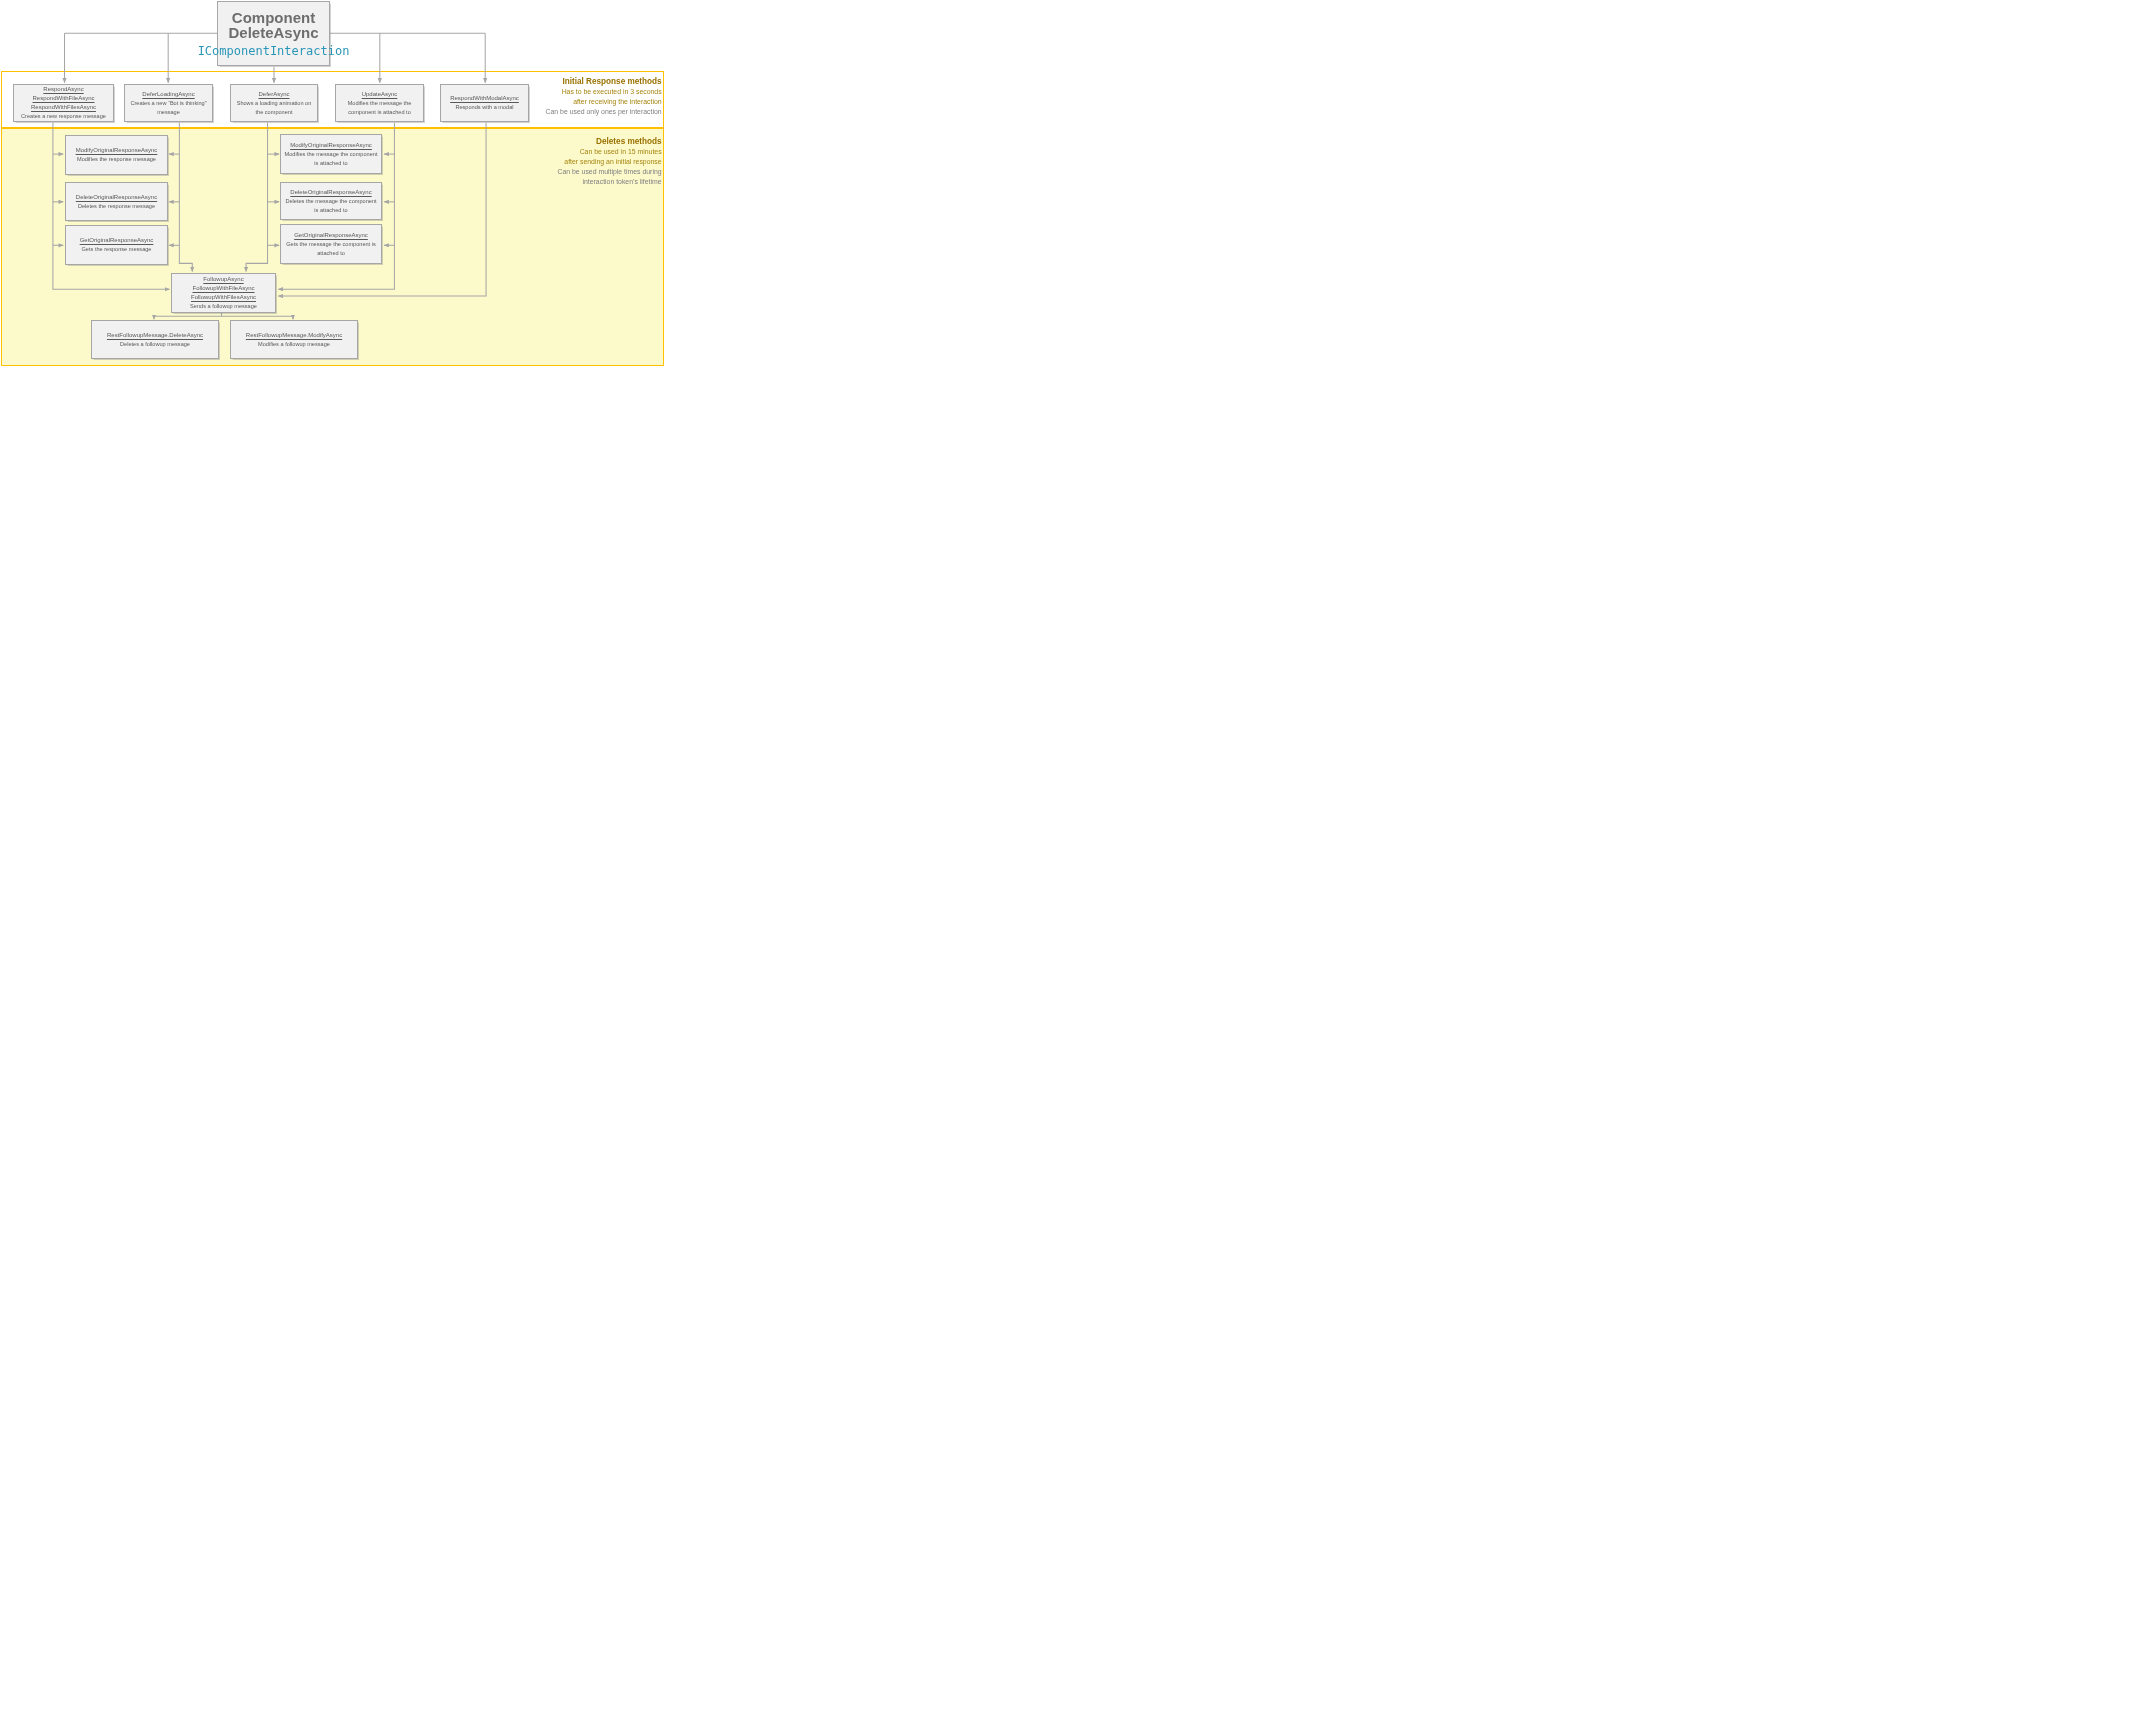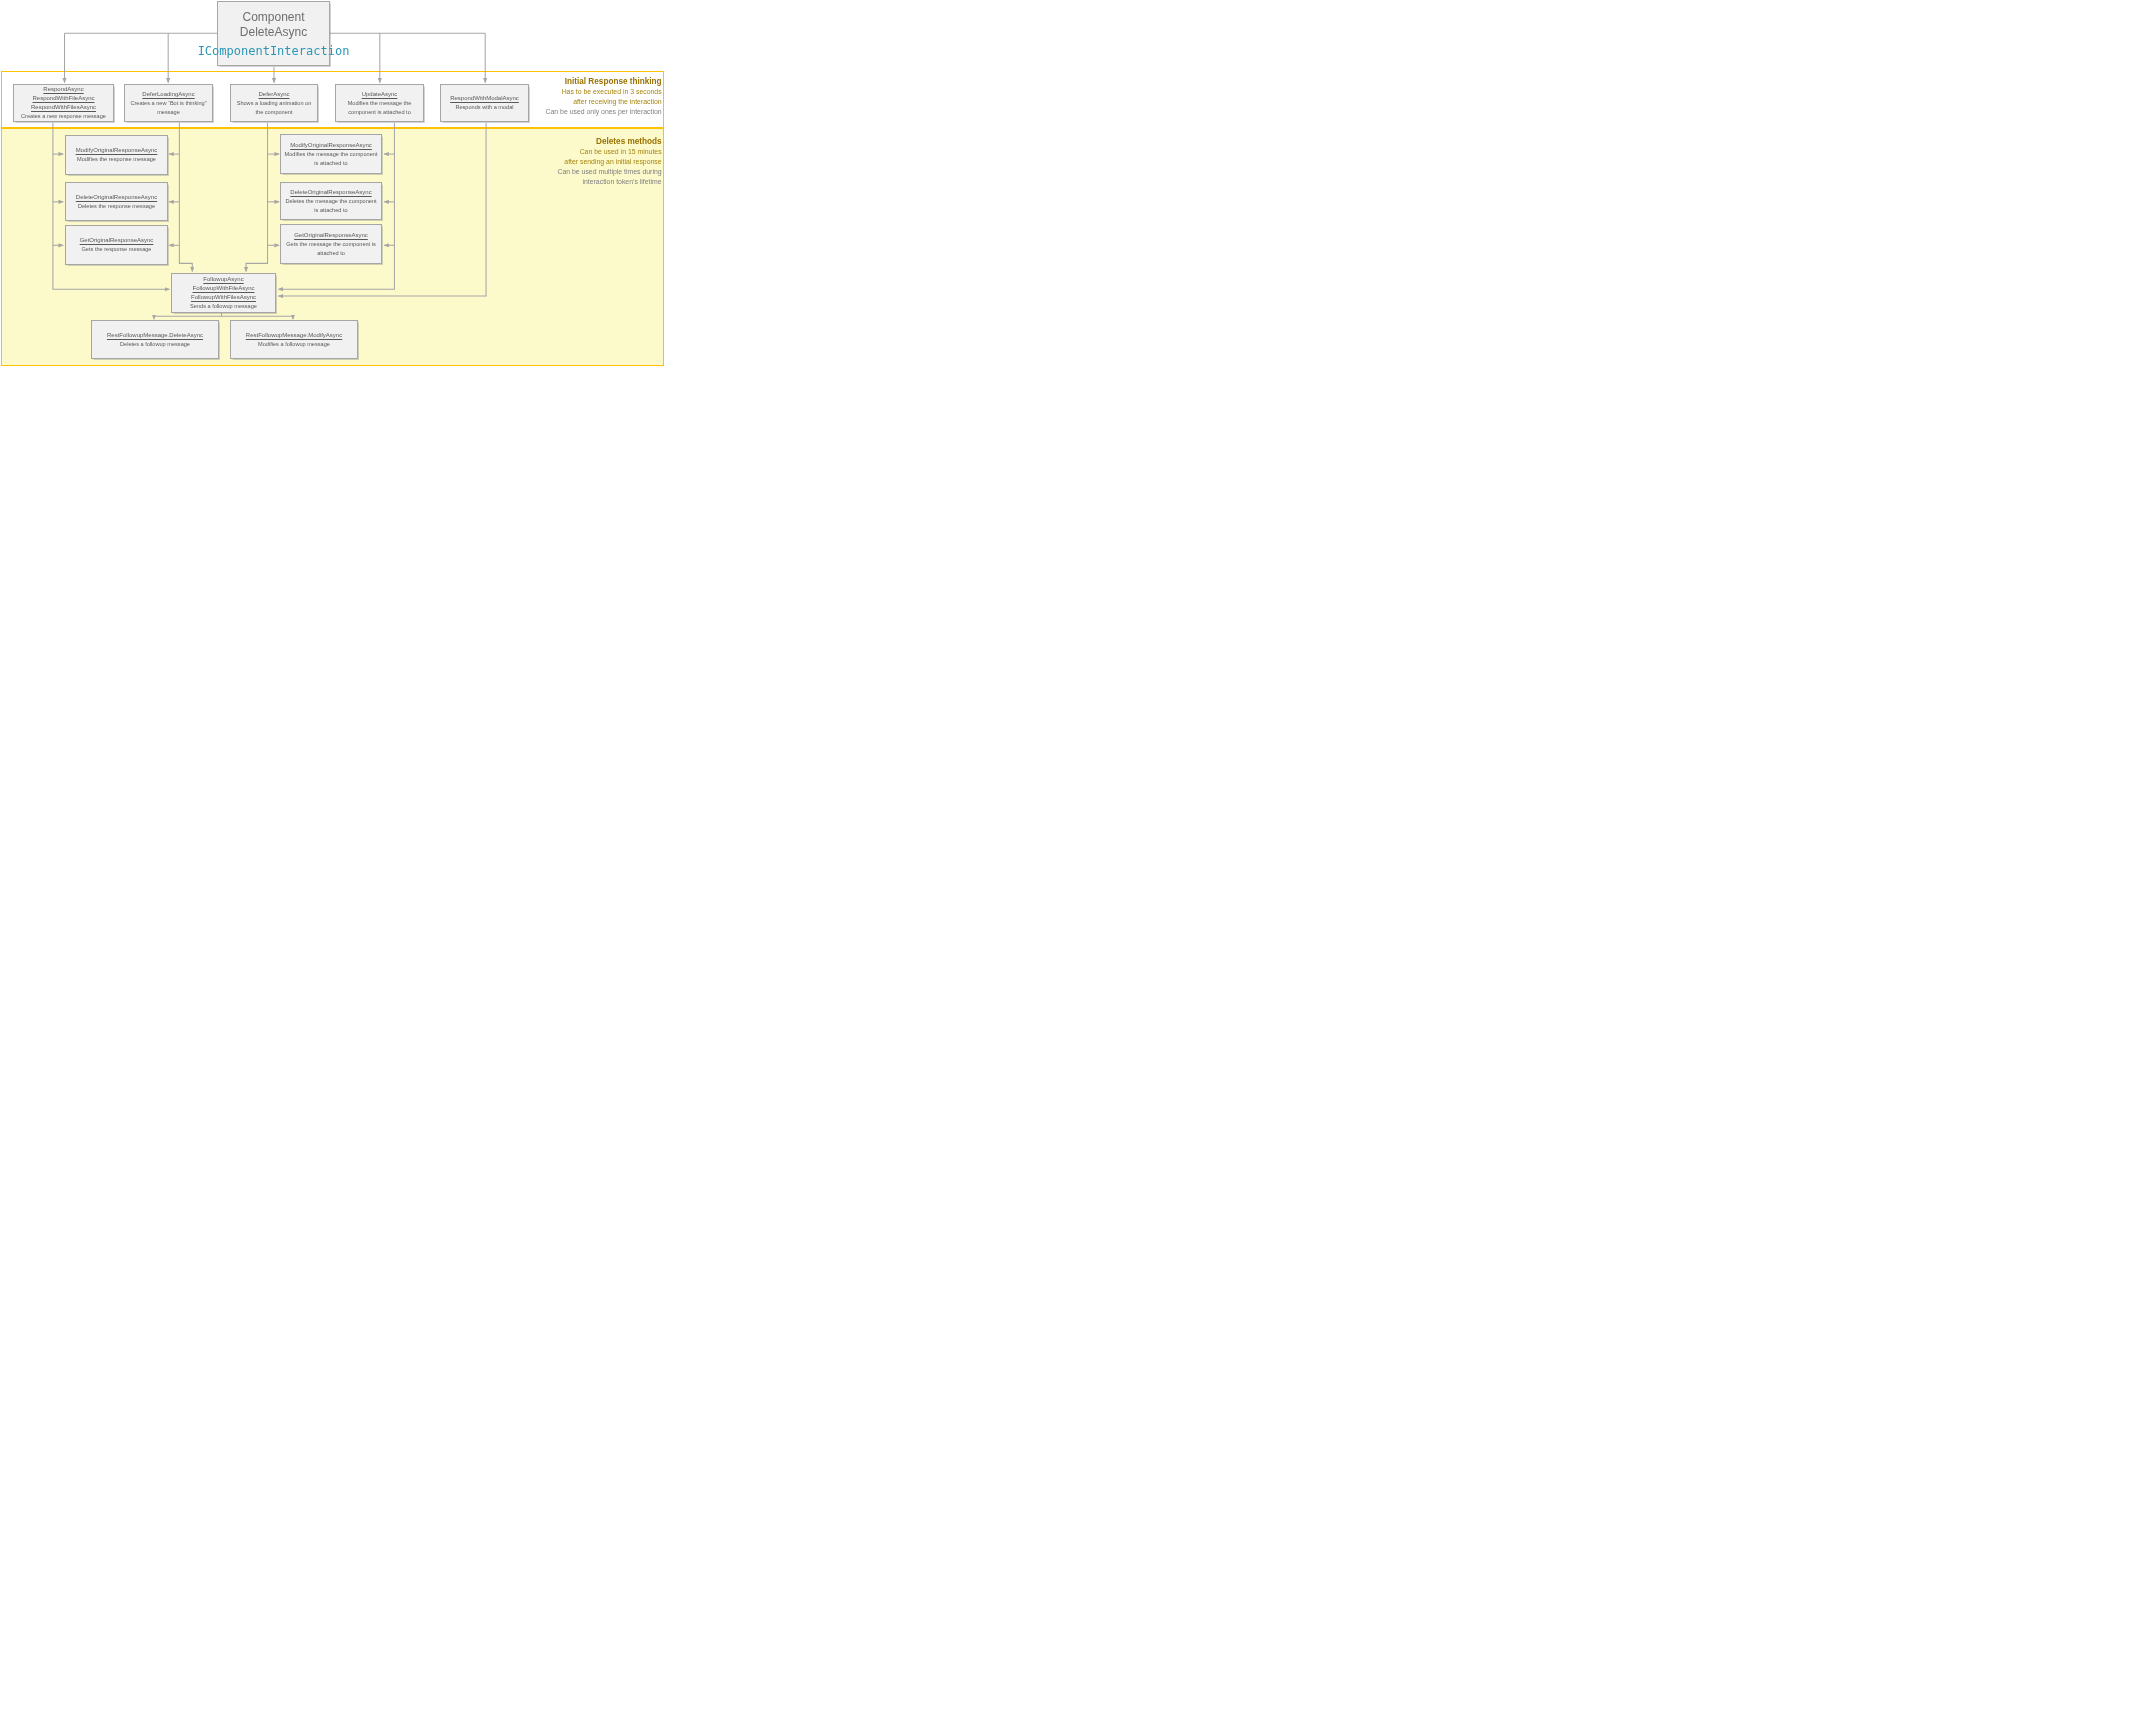--- a/index.html
+++ b/index.html
@@ -12,21 +12,21 @@
   #connector-svg{position:absolute;left:0;top:0;z-index:1;pointer-events:none;}
 
   .node{position:absolute;z-index:2;box-sizing:border-box;background:#F1F1F1;border:1.7px solid #A6A6A6;
         box-shadow:1.3px 1.3px 0.9px rgba(130,130,130,0.35);
         display:flex;flex-direction:column;justify-content:center;align-items:center;
         text-align:center;color:#595959;padding:0.9px 1.7px;}
   .m{font-size:6px;line-height:9px;text-decoration:underline;text-decoration-thickness:0.9px;text-underline-offset:1.7px;}
   .d{font-size:5.6px;line-height:8.6px;}
 
   #root-box{left:217px;top:1.3px;width:113px;height:65px;gap:4.3px;}
-  #root-box .rt{font-size:12px;line-height:15px;color:#6e6e6e;}
+  #root-box .rt{font-size:15px;line-height:15px;color:#6e6e6e;font-weight:bold;}
   #root-box .code{font-family:"DejaVu Sans Mono",monospace;font-size:12px;color:#2B97B8;}
 
   .labels{position:absolute;right:3.4px;text-align:right;z-index:2;}
   .lbl-title{font-size:8.2px;font-weight:bold;color:#9A7200;line-height:10.3px;}
   .lbl-gold{font-size:6.9px;color:#A6850F;line-height:10px;}
   .lbl-gray{font-size:6.9px;color:#808080;line-height:10px;}
 </style>
 </head>
 <body>
 
@@ -144,21 +144,21 @@
   <div class="node" style="left:91px;top:320px;width:128px;height:39px;">
     <div class="m">RestFollowupMessage.DeleteAsync</div>
     <div class="d">Deletes a followup message</div>
   </div>
   <div class="node" style="left:230px;top:320px;width:128px;height:39px;">
     <div class="m">RestFollowupMessage.ModifyAsync</div>
     <div class="d">Modifies a followup message</div>
   </div>
 
   <div class="labels" style="top:77px;">
-    <div class="lbl-title">Initial Response thinking</div>
+    <div class="lbl-title">Initial Response methods</div>
     <div class="lbl-gold">Has to be executed in 3 seconds</div>
     <div class="lbl-gold">after receiving the interaction</div>
     <div class="lbl-gray">Can be used only ones per interaction</div>
   </div>
   <div class="labels" style="top:137px;">
     <div class="lbl-title">Deletes methods</div>
     <div class="lbl-gold">Can be used in 15 minutes</div>
     <div class="lbl-gold">after sending an initial response</div>
     <div class="lbl-gray">Can be used multiple times during</div>
     <div class="lbl-gray">interaction token’s lifetime</div>

